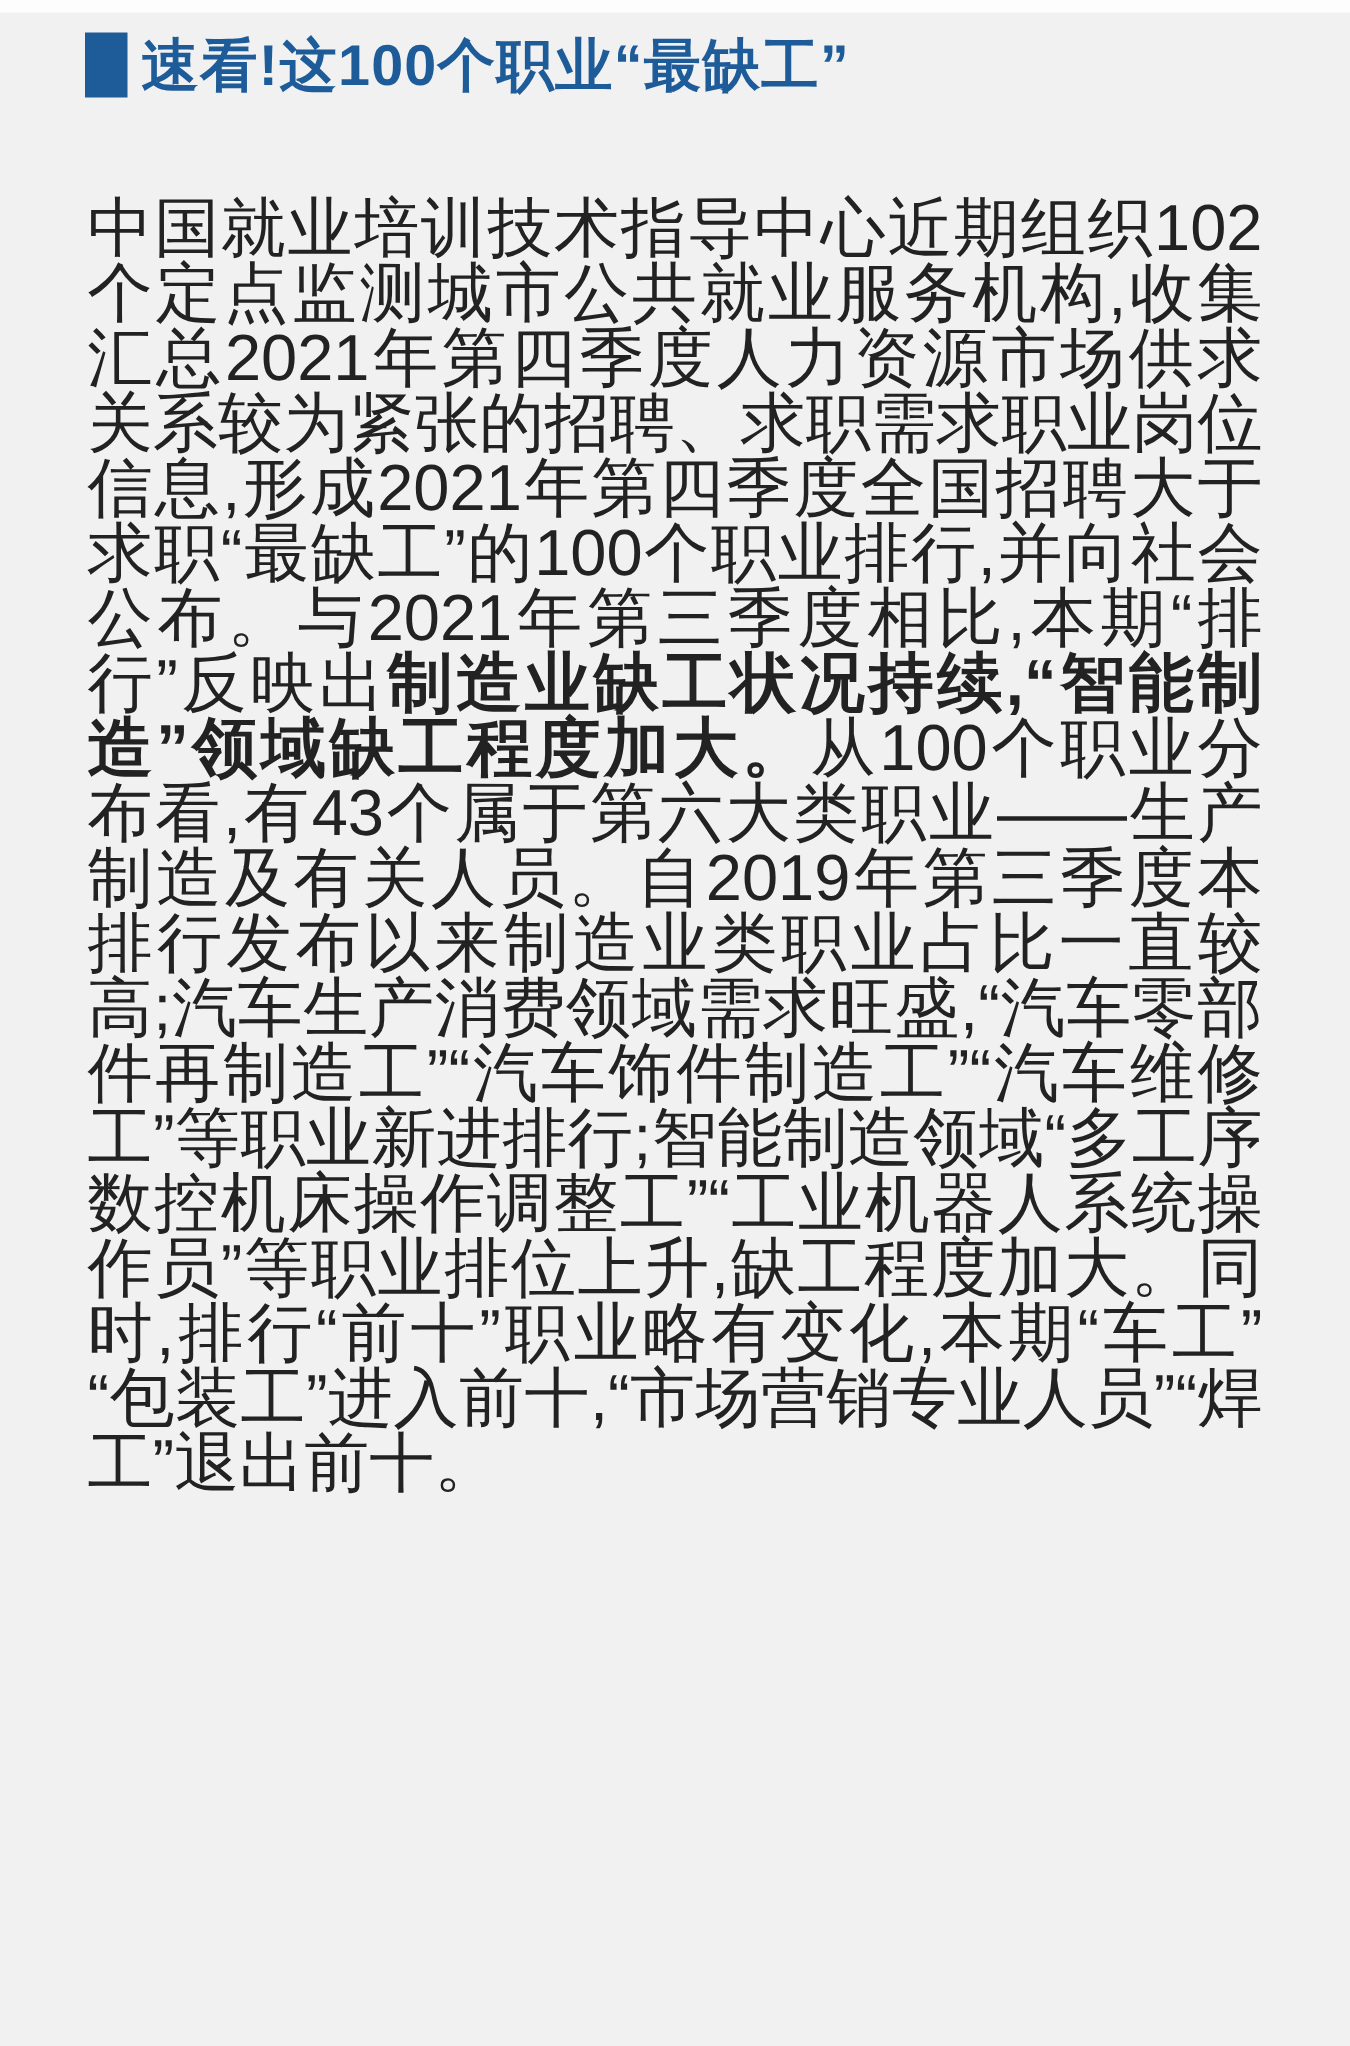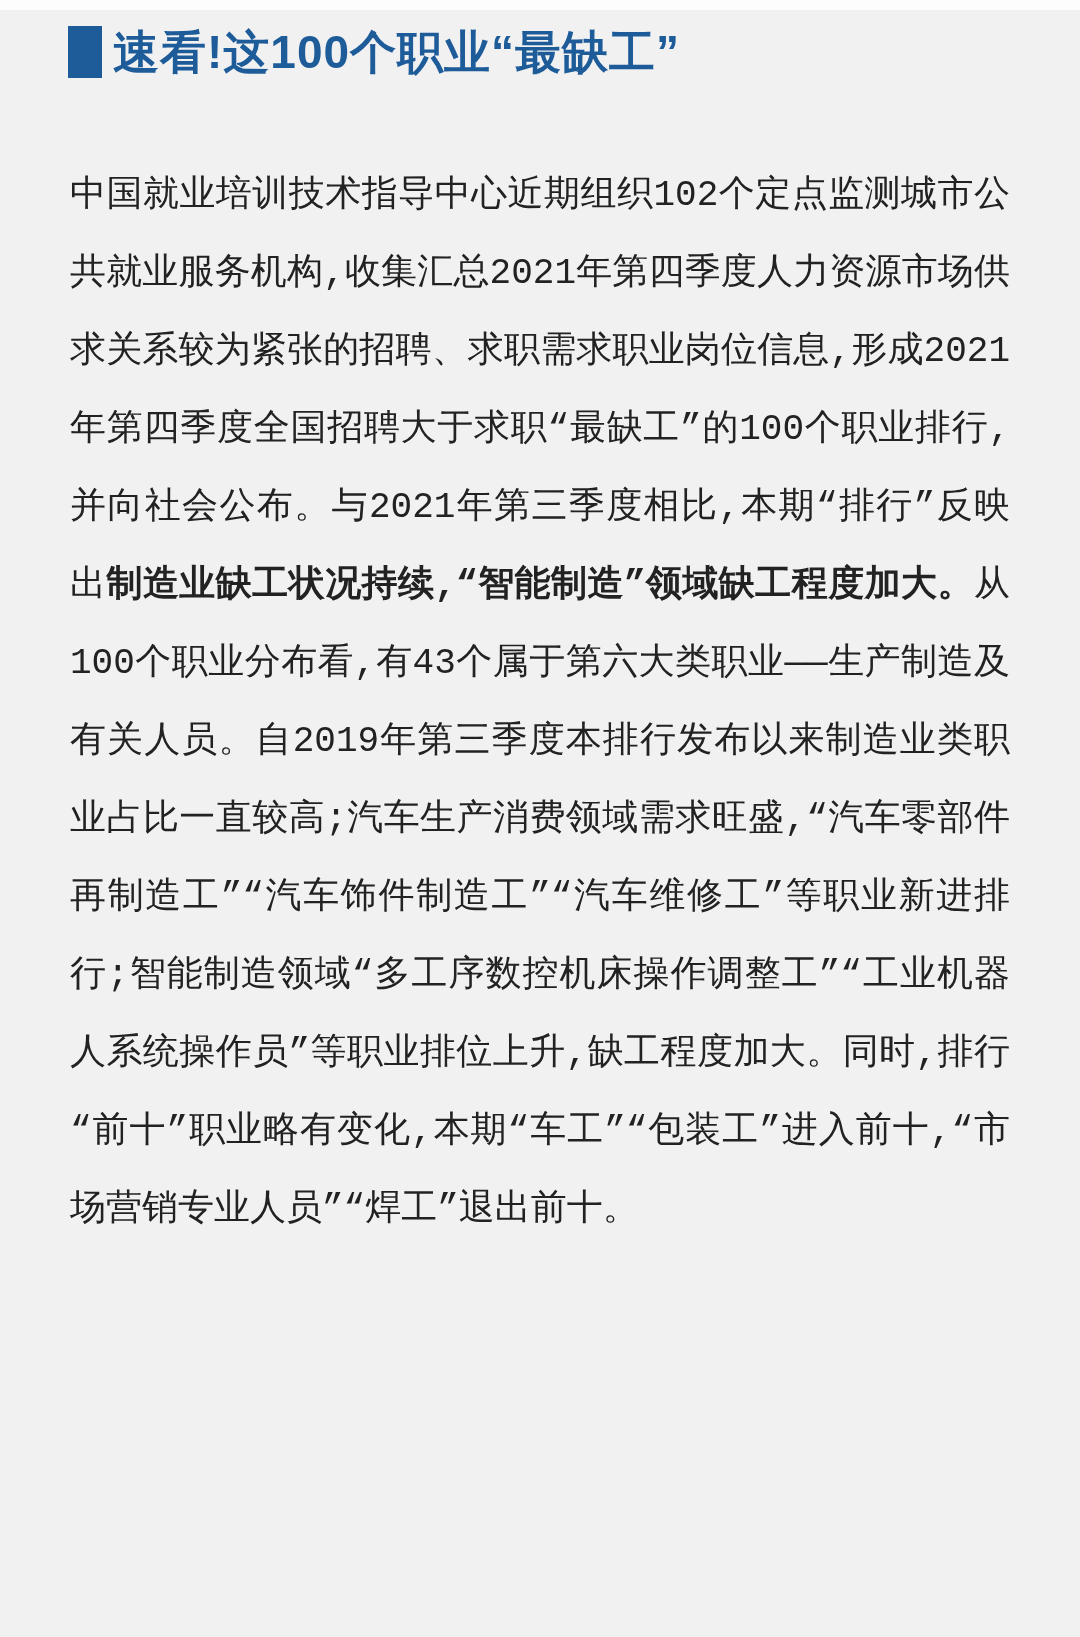--- a/index.html
+++ b/index.html
@@ -39,27 +39,26 @@
     margin-left: 11px;
     font-size: 46px;
     font-weight: 700;
     color: var(--accent);
     line-height: 54px;
     letter-spacing: 1px;
     white-space: nowrap;
   }
   .article-body {
     margin: 78px 70px 0 70px;
-    font-size: 36px;
-    line-height: 78px;
+    font-size: 52px;
+    line-height: 52px;
     color: var(--ink);
     text-align: justify;
     text-justify: inter-ideograph;
     word-break: break-all;
-    font-family: Liberation Mono, monospace;
   }
   .article-body .seg-bold {
     font-weight: 700;
   }
 </style>
 </head>
 <body>
 
 <div class="top-strip"></div>
 

